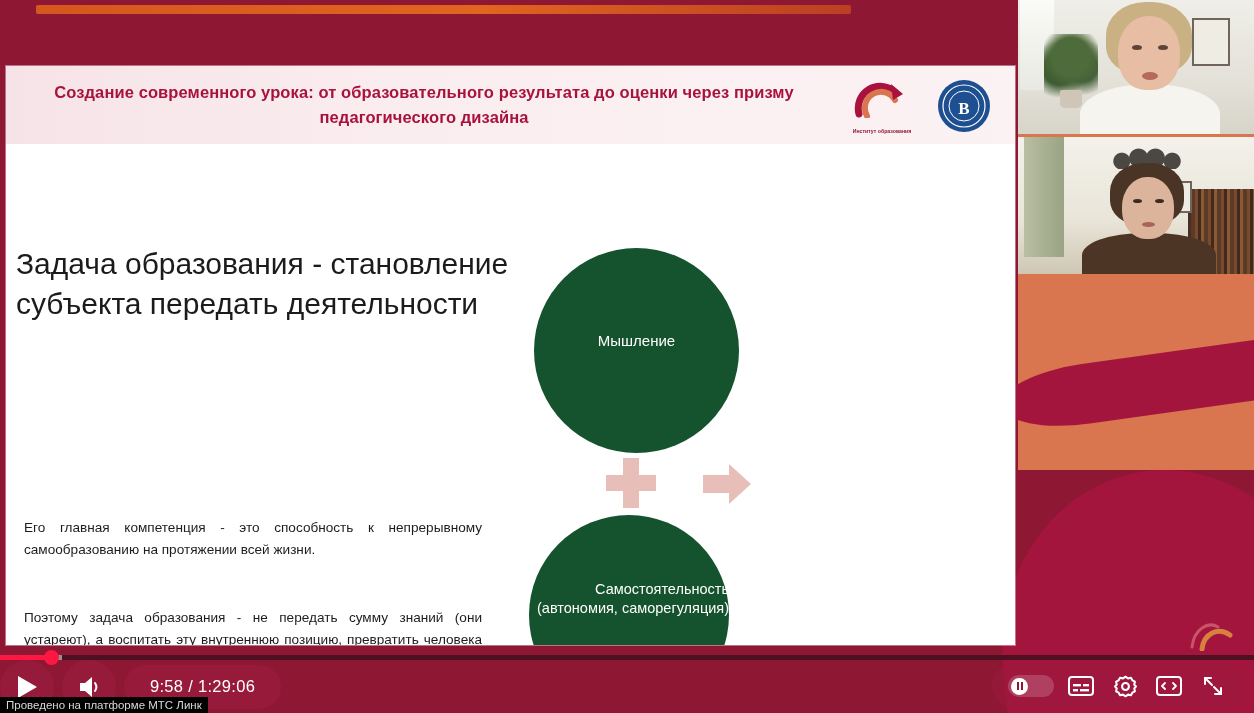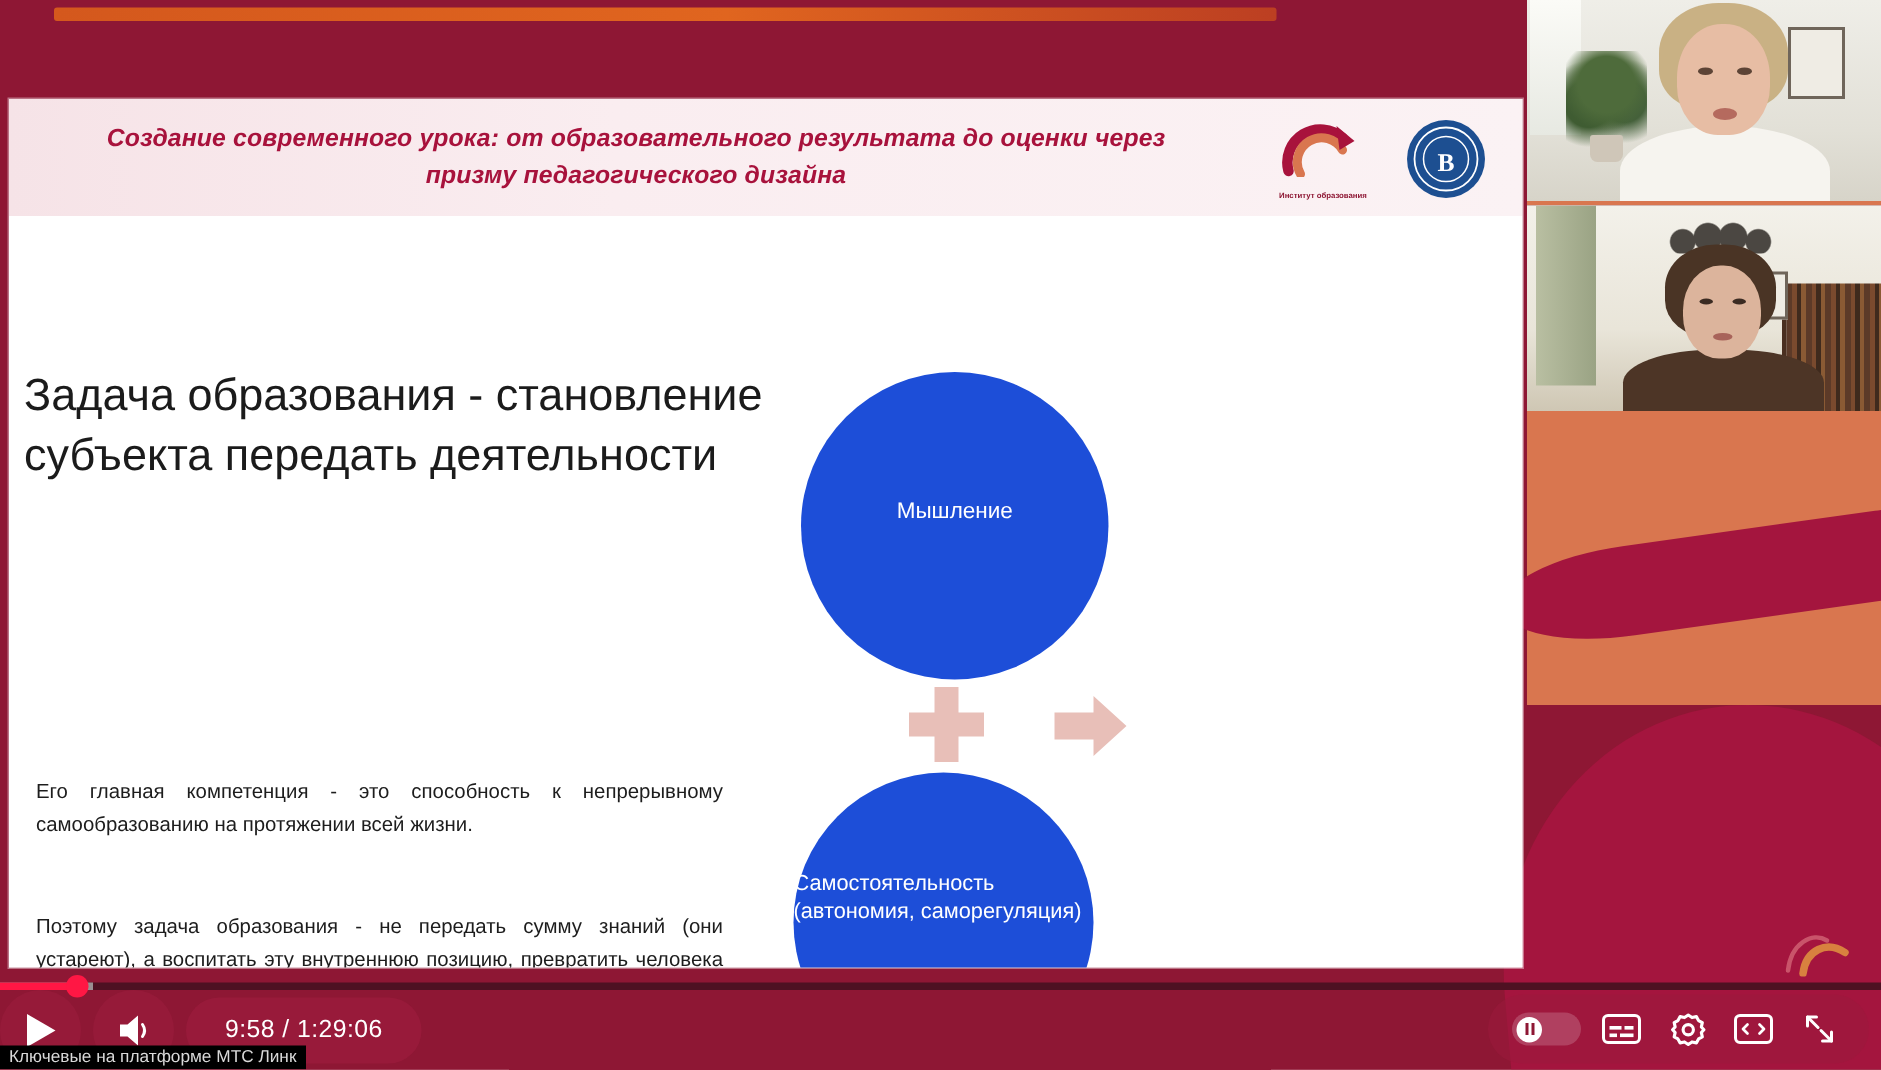--- a/index.html
+++ b/index.html
@@ -64,41 +64,41 @@
                 radial-gradient(circle at 62% 58%,#4b4742 0 9px,rgba(0,0,0,0) 10px),
                 radial-gradient(circle at 86% 70%,#4b4742 0 8px,rgba(0,0,0,0) 9px); }
 
   
   .slide { position:absolute; left:6px; top:66px; width:1009px; height:579px;
      background:#ffffff; box-shadow:0 0 0 1px rgba(255,255,255,.4); overflow:hidden; }
   .slide-header { position:relative; height:78px;
      background:linear-gradient(90deg,#f6e3e7 0%,#faedf0 40%,#fbf2f4 100%);
      display:flex; align-items:center; }
   .slide-title { width:800px; padding-left:36px; text-align:center;
-     color:#a8123c; font-size:16.5px; font-weight:bold; line-height:1.5; letter-spacing:.1px;font-style:italic; }
+     color:#a8123c; font-size:16.5px; font-weight:bold; line-height:1.5; letter-spacing:.1px; }
   .logos { position:absolute; right:24px; top:12px; display:flex; align-items:center; gap:24px; }
   .logo-io { width:62px; height:56px; position:relative; text-align:center; }
   .logo-io .cap { position:absolute; left:0; bottom:0; width:62px;
      font-size:5.2px; font-weight:bold; color:#8e1734; line-height:1.25; }
   .logo-hse { width:54px; height:54px; }
 
   .slide-body { position:relative; height:501px; background:#fff; }
 
   .headline { position:absolute; left:10px; top:100px; width:500px;
      font-size:30px; line-height:1.32; color:#1b1b1b; font-weight:400; }
   .para { position:absolute; left:18px; width:458px; font-size:13.6px; line-height:1.62;
      color:#1d1d1d; text-align:justify; }
   .p1 { top:278px; }
   .p2 { top:373px; }
   .p3 { top:463px; }
 
   
   .diagram { position:absolute; left:505px; top:96px; width:500px; height:490px; }
-  .bubble { position:absolute; border-radius:50%; background:#1d4ed8;
-     color:#fff; display:flex; align-items:center; justify-content:center; text-align:left;
+  .bubble { position:absolute; border-radius:50%; background:#14532d;
+     color:#fff; display:flex; align-items:center; justify-content:center; text-align:right;
      line-height:1.28; }
   .b-think { left:23px; top:8px; width:205px; height:205px; font-size:15px; }
   .b-think span { transform:translateY(-10px); }
   .b-auto  { left:18px; top:275px; width:200px; height:200px; font-size:14.5px; }
   .b-auto span { transform:translateY(-16px); }
   .b-res   { left:260px; top:120px; width:215px; height:215px; font-size:16px; }
   .plus  { position:absolute; left:92px; top:215px; width:56px; height:56px; }
   .arrow { position:absolute; left:190px; top:222px; width:52px; height:44px; }
 
   
@@ -227,21 +227,21 @@
     </div>
     <div class="cbtn">
       <svg width="26" height="24" viewBox="0 0 26 24">
         <path d="M4 8 H9 L16 2 V22 L9 16 H4 Z" fill="#fff"></path>
         <path d="M19 8 A7 7 0 0 1 19 16" stroke="#fff" stroke-width="2" fill="none" stroke-linecap="round"></path>
       </svg>
     </div>
     <div class="timepill">9:58 / 1:29:06</div>
   </div>
 
-  <div class="caption">Ключевые на платформе МТС Линк</div>
+  <div class="caption">Проведено на платформе МТС Линк</div>
 
   <div class="ctrl-right">
     <div class="toggle-pill">
       <div class="toggle-knob">
           <i></i>
           <i></i>
         </div>
     </div>
     <div class="rbtn">
       <svg width="26" height="20" viewBox="0 0 26 20">

